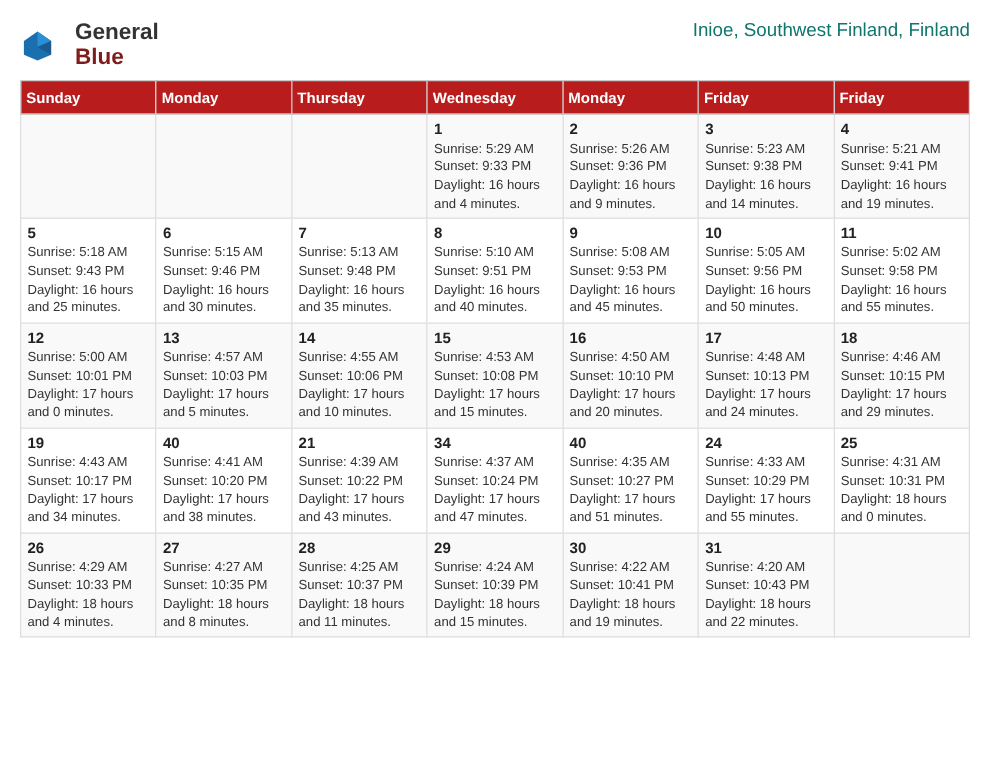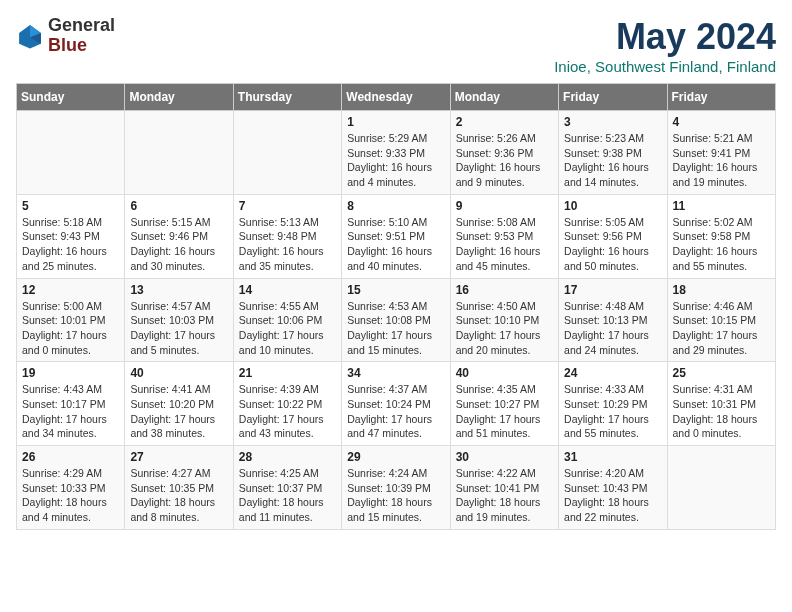--- a/index.html
+++ b/index.html
@@ -12,21 +12,21 @@
     }
     .header {
       display: flex;
       justify-content: space-between;
       align-items: flex-start;
       margin-bottom: 8px;
     }
     .logo {
       display: flex;
       align-items: center;
-      gap: 4px;
+      gap: 16px;
     }
     .logo-text {
       display: flex;
       flex-direction: column;
       line-height: 1.1;
     }
     .logo-icon {
       width: 28px;
       height: 28px;
     }
@@ -41,21 +41,21 @@
     .subtitle {
       font-size: 15px;
       color: #0f766e;
     }
     table {
       width: 100%;
       border-collapse: collapse;
       font-size: 11px;
     }
     thead tr th {
-      background: #737373;
+      background: #b91c1c;
       color: #fff;
       padding: 6px 4px;
       text-align: left;
       font-size: 12px;
       font-weight: bold;
       border: 1px solid #ccc;
     }
     tbody tr td {
       border: 1px solid #ddd;
       padding: 4px 5px;
@@ -92,21 +92,20 @@
       <path d="M18 4 L32 14 L32 28 L18 34 L4 28 L4 14 Z" fill="#1a6faf"></path>
       <path d="M18 4 L32 14 L18 20 Z" fill="#2a8fd4"></path>
       <path d="M18 20 L32 14 L32 28 Z" fill="#1a5a8f"></path>
     </svg>
     <div class="logo-text">
       <span style="font-size:18px;font-weight:bold;color:#333;">General</span>
       <span style="font-size:18px;font-weight:bold;color:#7f1d1d;">Blue</span>
     </div>
   </div>
   <div class="title-block">
-    <div class="main-title">May 2024</div>
     <div class="subtitle">Inioe, Southwest Finland, Finland</div>
   </div>
 </div>
 
 <table>
   <thead>
     <tr>
     <th>Sunday</th>
         <th>Monday</th>
         <th>Thursday</th>

